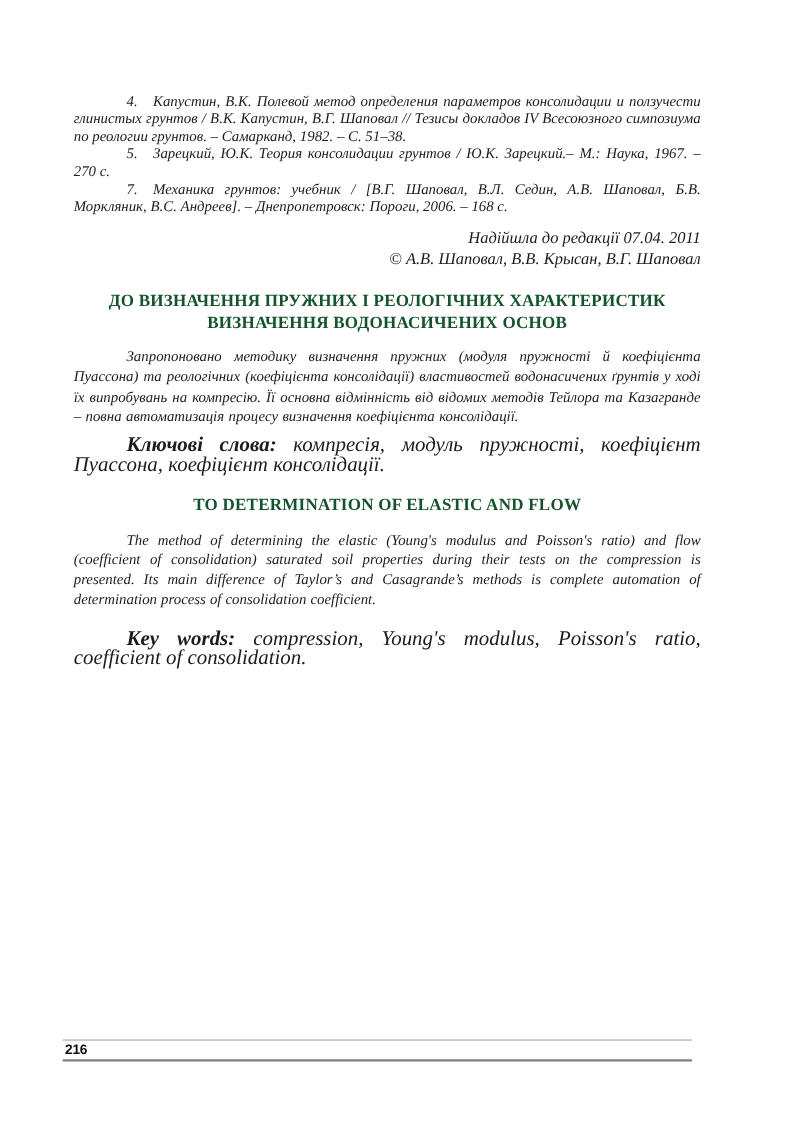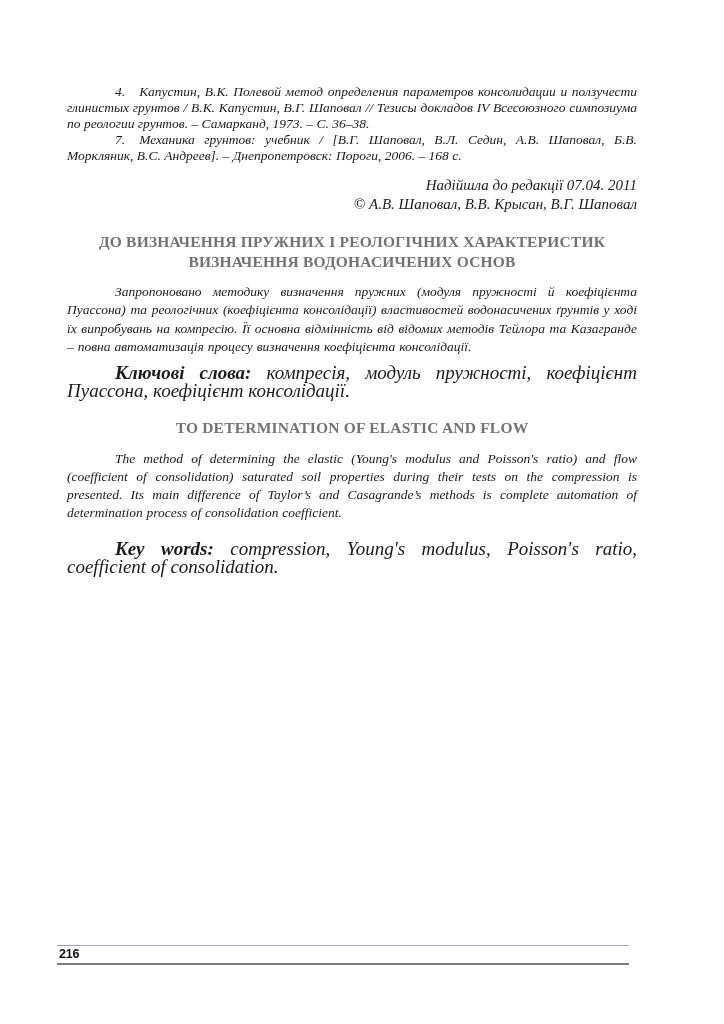--- a/index.html
+++ b/index.html
@@ -45,21 +45,21 @@
     font-style: italic;
     text-align: right;
   }
   
   .paper-title {
     margin: 18px 0 0 0;
     font-size: 15.5px;
     line-height: 19.5px;
     font-weight: bold;
     text-align: center;
-    color: #737373;
+    color: #14532d;
     letter-spacing: 0.2px;
   }
   
   .abstract {
     margin: 12px 0 0 0;
     font-size: 13.5px;
     line-height: 18.4px;
     font-style: italic;
     text-align: justify;
     text-indent: 48px;
@@ -107,21 +107,22 @@
     font-weight: bold;
   }
 </style>
 </head>
 <body>
 
 <div class="page">
   <div class="content">
 
     <section class="references">
-      <p class="ref"><span class="ref-num">4.</span><span>Капустин, В.К. Полевой метод определения параметров консолидации и ползучести глинистых грунтов / В.К. Капустин, В.Г. Шаповал // Тезисы докладов IV Всесоюзного симпозиума по реологии грунтов. – Самарканд, 1973. – С. 36–38.</span></p>
+      <p class="ref"><span class="ref-num">4.</span><span>Капустин, В.К. Полевой метод определения параметров консолидации и ползучести глинистых грунтов / В.К. Капустин, В.Г. Шаповал // Тезисы докладов IV Всесоюзного симпозиума по реологии грунтов. – Самарканд, 1982. – С. 51–38.</span></p>
+      <p class="ref"><span class="ref-num">5.</span><span>Зарецкий, Ю.К. Теория консолидации грунтов / Ю.К. Зарецкий.– М.: Наука, 1967. – 270 с.</span></p>
       <p class="ref"><span class="ref-num">7.</span><span>Механика грунтов: учебник / [В.Г. Шаповал, В.Л. Седин, А.В. Шаповал, Б.В. Моркляник, В.С. Андреев]. – Днепропетровск: Пороги, 2006. – 168 с.</span></p>
     </section>
 
     <div class="meta">
       <p>Надійшла до редакції 07.04. 2011</p>
       <p>© А.В. Шаповал, В.В. Крысан, В.Г. Шаповал</p>
     </div>
 
     <h1 class="paper-title"><span>ДО ВИЗНАЧЕННЯ ПРУЖНИХ І РЕОЛОГІЧНИХ ХАРАКТЕРИСТИК</span><br><span>ВИЗНАЧЕННЯ ВОДОНАСИЧЕНИХ ОСНОВ</span></h1>
 

